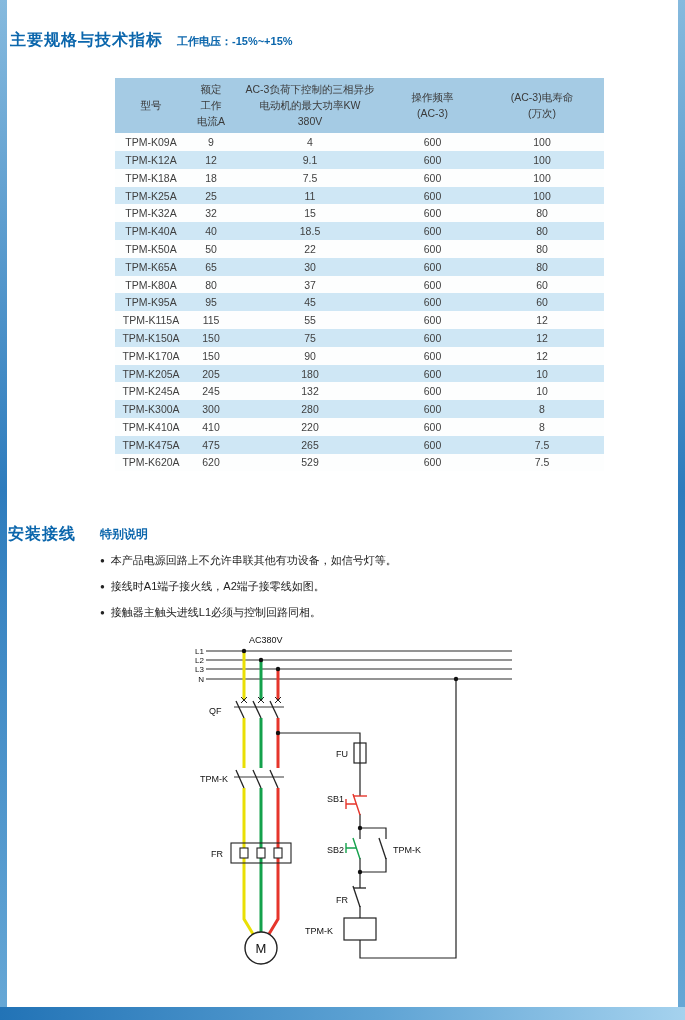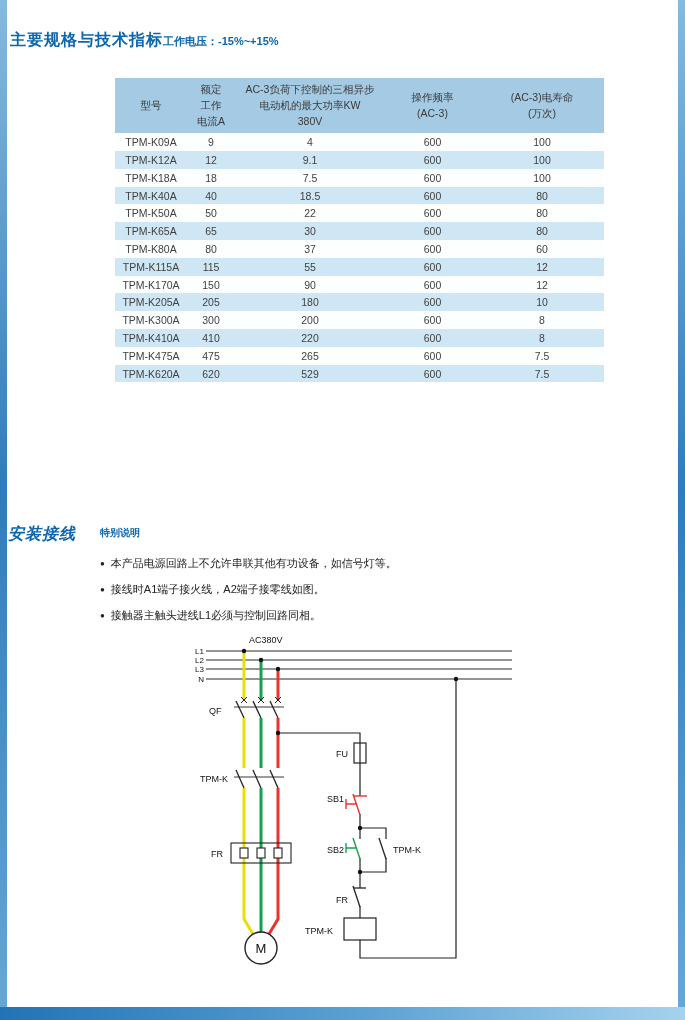--- a/index.html
+++ b/index.html
@@ -2,31 +2,31 @@
 <html><head>
 <meta charset="utf-8">
 <style>
   html,body{margin:0;padding:0;}
   body{width:685px;height:1020px;background:#ffffff;font-family:"Liberation Sans","DejaVu Sans",sans-serif;}
   .page{position:relative;width:685px;height:1020px;background:#ffffff;overflow:hidden;}
   .edge{position:absolute;top:0;width:7px;height:1020px;background:linear-gradient(180deg,#86bade 0%,#2e7cbd 48%,#67a8d6 100%);}
   .edge.left{left:0;}
   .edge.right{right:0;}
   .edge-bottom{position:absolute;left:0;bottom:0;width:685px;height:13px;z-index:3;background:linear-gradient(90deg,#2273b6 0%,#5ea3d4 55%,#a5d2ee 100%);}
-  .title-row{position:absolute;left:10px;top:30px;display:flex;align-items:baseline;}
+  .title-row{position:absolute;left:10px;top:30px;display:flex;align-items:baseline;gap:14px;}
   .main-title{font-size:16px;font-weight:bold;color:#0b66ac;letter-spacing:1px;}
   .subtitle{font-size:11px;font-weight:bold;color:#0b66ac;}
   table.spec{position:absolute;left:115px;top:78px;width:489px;border-collapse:collapse;table-layout:fixed;}
   table.spec th{background:#a5cbe4;font-weight:normal;font-size:10.5px;color:#3a3a3a;text-align:center;vertical-align:middle;white-space:pre-line;line-height:1.5;padding:4px 2px;}
   table.spec td{font-size:10.5px;color:#3f3f3f;text-align:center;height:17.8px;padding:0 2px;}
   table.spec tbody tr:nth-child(odd){background:#fdfefe;}
   table.spec tbody tr:nth-child(even){background:#cfe7f5;}
-  .section-title{position:absolute;left:8px;top:524px;font-size:16px;font-weight:bold;color:#0b66ac;letter-spacing:1px;font-style:italic;}
+  .section-title{position:absolute;left:8px;top:524px;font-size:16px;font-weight:bold;color:#0b66ac;letter-spacing:1px;}
   .notes{position:absolute;left:100px;top:526px;width:500px;}
-  .notes-title{font-size:10px;font-weight:bold;color:#0b66ac;margin:0 0 16px 0;}
+  .notes-title{font-size:12px;font-weight:bold;color:#0b66ac;margin:0 0 10px 0;}
   ul.notes-list{list-style:none;margin:0;padding:0;}
   ul.notes-list li{display:flex;align-items:flex-start;font-size:11px;color:#222222;margin-bottom:11px;line-height:15px;}
   ul.notes-list .bullet{font-size:8px;margin-right:6px;line-height:15px;}
   svg.diagram{position:absolute;left:183px;top:630px;}
   svg text{font-family:"Liberation Sans","DejaVu Sans",sans-serif;}
 </style>
 </head>
 <body>
 
 <div class="page">
@@ -78,20 +78,34 @@
           <td>100</td>
         </tr>
         <tr>
           <td>TPM-K18A</td>
           <td>18</td>
           <td>7.5</td>
           <td>600</td>
           <td>100</td>
         </tr>
         <tr>
+          <td>TPM-K25A</td>
+          <td>25</td>
+          <td>11</td>
+          <td>600</td>
+          <td>100</td>
+        </tr>
+        <tr>
+          <td>TPM-K32A</td>
+          <td>32</td>
+          <td>15</td>
+          <td>600</td>
+          <td>80</td>
+        </tr>
+        <tr>
           <td>TPM-K40A</td>
           <td>40</td>
           <td>18.5</td>
           <td>600</td>
           <td>80</td>
         </tr>
         <tr>
           <td>TPM-K50A</td>
           <td>50</td>
           <td>22</td>
@@ -106,44 +120,65 @@
           <td>80</td>
         </tr>
         <tr>
           <td>TPM-K80A</td>
           <td>80</td>
           <td>37</td>
           <td>600</td>
           <td>60</td>
         </tr>
         <tr>
+          <td>TPM-K95A</td>
+          <td>95</td>
+          <td>45</td>
+          <td>600</td>
+          <td>60</td>
+        </tr>
+        <tr>
           <td>TPM-K115A</td>
           <td>115</td>
           <td>55</td>
           <td>600</td>
           <td>12</td>
         </tr>
         <tr>
+          <td>TPM-K150A</td>
+          <td>150</td>
+          <td>75</td>
+          <td>600</td>
+          <td>12</td>
+        </tr>
+        <tr>
           <td>TPM-K170A</td>
           <td>150</td>
           <td>90</td>
           <td>600</td>
           <td>12</td>
         </tr>
         <tr>
           <td>TPM-K205A</td>
           <td>205</td>
           <td>180</td>
           <td>600</td>
           <td>10</td>
         </tr>
         <tr>
+          <td>TPM-K245A</td>
+          <td>245</td>
+          <td>132</td>
+          <td>600</td>
+          <td>10</td>
+        </tr>
+        <tr>
           <td>TPM-K300A</td>
           <td>300</td>
-          <td>200</td>
+          <td>280</td>
           <td>600</td>
           <td>8</td>
         </tr>
         <tr>
           <td>TPM-K410A</td>
           <td>410</td>
           <td>220</td>
           <td>600</td>
           <td>8</td>
         </tr>

